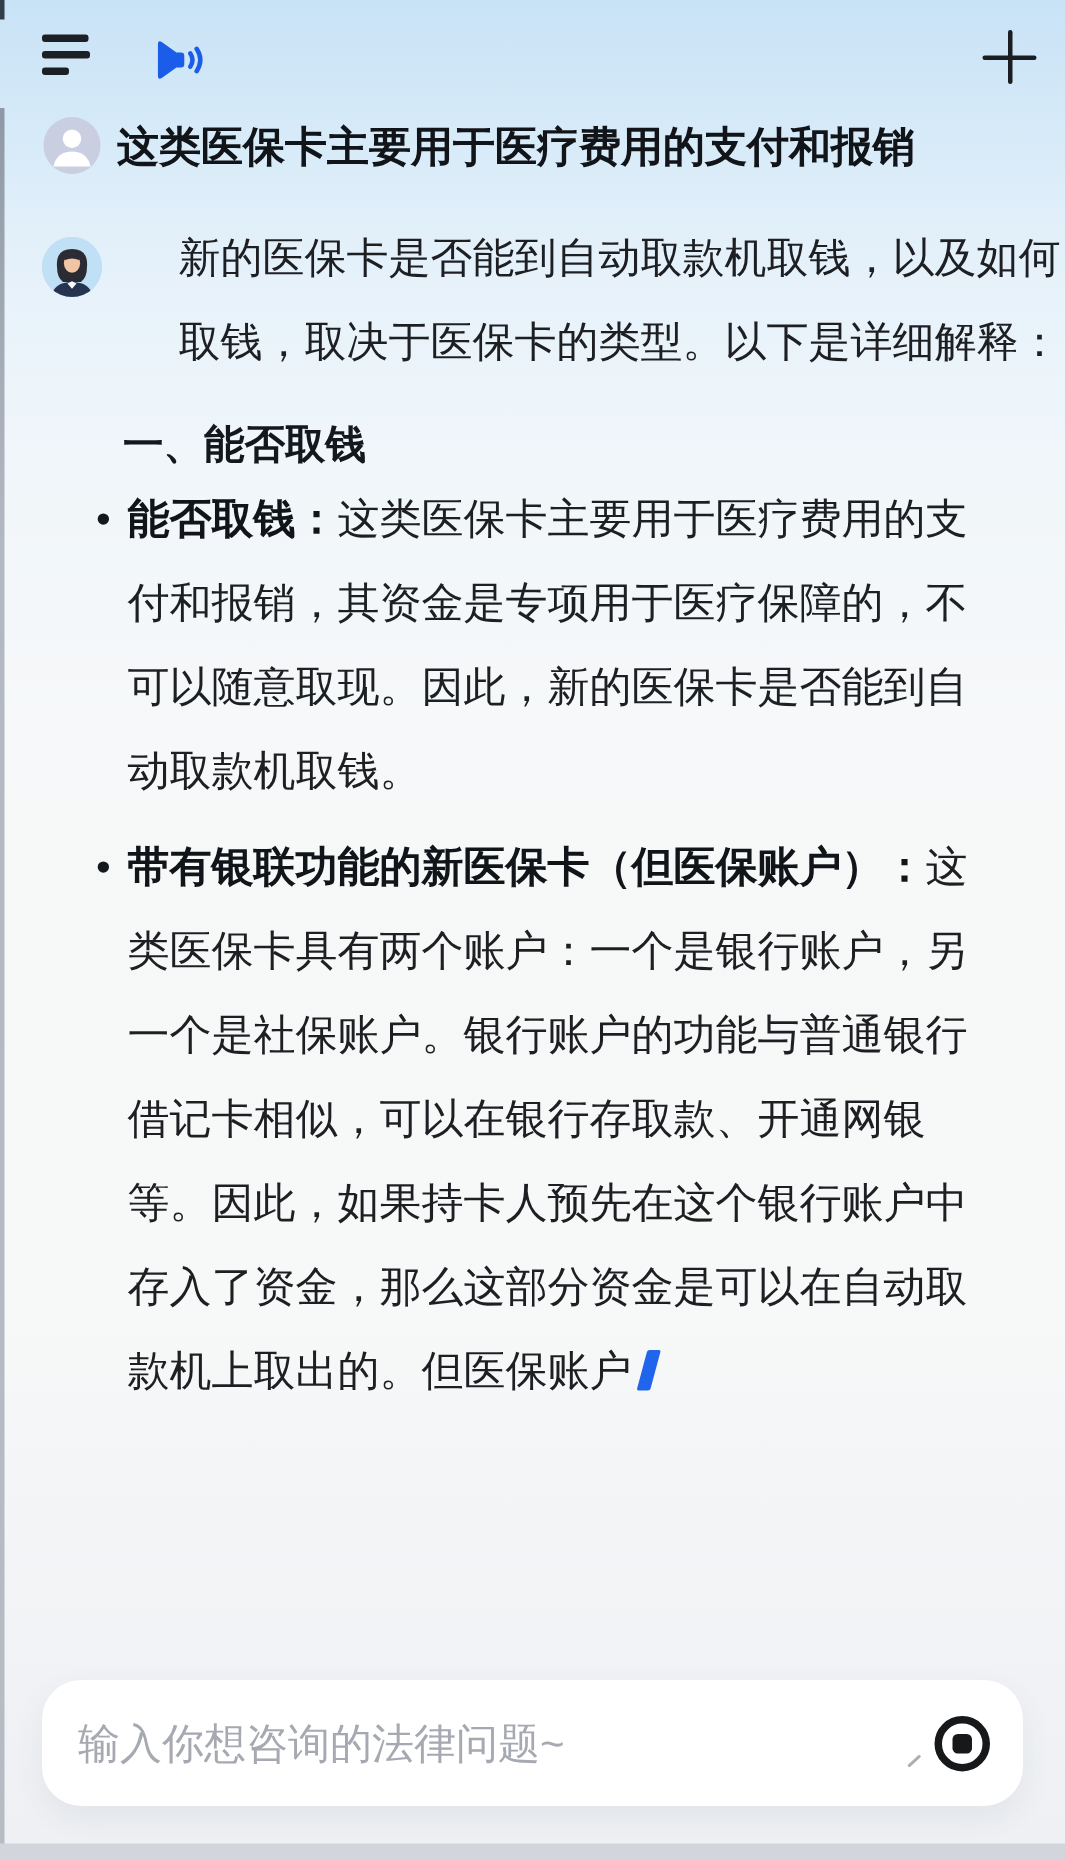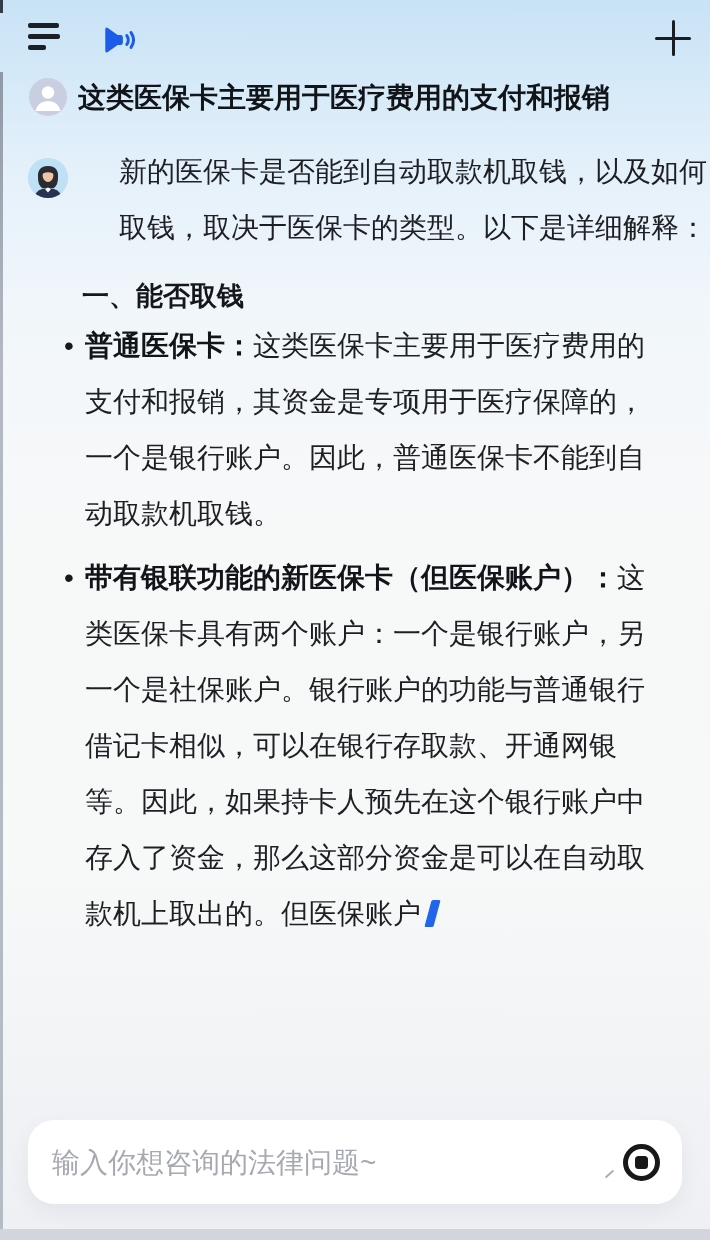--- a/index.html
+++ b/index.html
@@ -108,21 +108,21 @@
     <path d="M17 31 l3 3.5 3-3.5 -3-1.5 z" fill="#ffffff"></path>
   </svg>
 </div>
 
 <div class="ai-intro">新的医保卡是否能到自动取款机取钱，以及如何取钱，取决于医保卡的类型。以下是详细解释：</div>
 
 <div class="ai-heading">一、能否取钱</div>
 
 <div class="ai-bullets">
   <div class="bullet-item">
-    <span class="marker">•</span><b>普通医保卡：</b><span>这类医保卡主要用于医疗费用的支付和报销，其资金是专项用于医疗保障的，一个是银行账户。因此，普通医保卡不能到自动取款机取钱。</span>
+    <span class="marker">•</span><b>能否取钱：</b><span>这类医保卡主要用于医疗费用的支付和报销，其资金是专项用于医疗保障的，不可以随意取现。因此，新的医保卡是否能到自动取款机取钱。</span>
   </div>
   <div class="bullet-item">
     <span class="marker">•</span><b>带有银联功能的新医保卡（但医保账户）：</b><span>这类医保卡具有两个账户：一个是银行账户，另一个是社保账户。银行账户的功能与普通银行借记卡相似，可以在银行存取款、开通网银等。因此，如果持卡人预先在这个银行账户中存入了资金，那么这部分资金是可以在自动取款机上取出的。但医保账户</span><span class="stream-caret"></span>
   </div>
 </div>
 
 <div class="composer">
   <input type="text" placeholder="输入你想咨询的法律问题~" style="">
   <div class="stop-btn">
     <div class="sq"></div>

